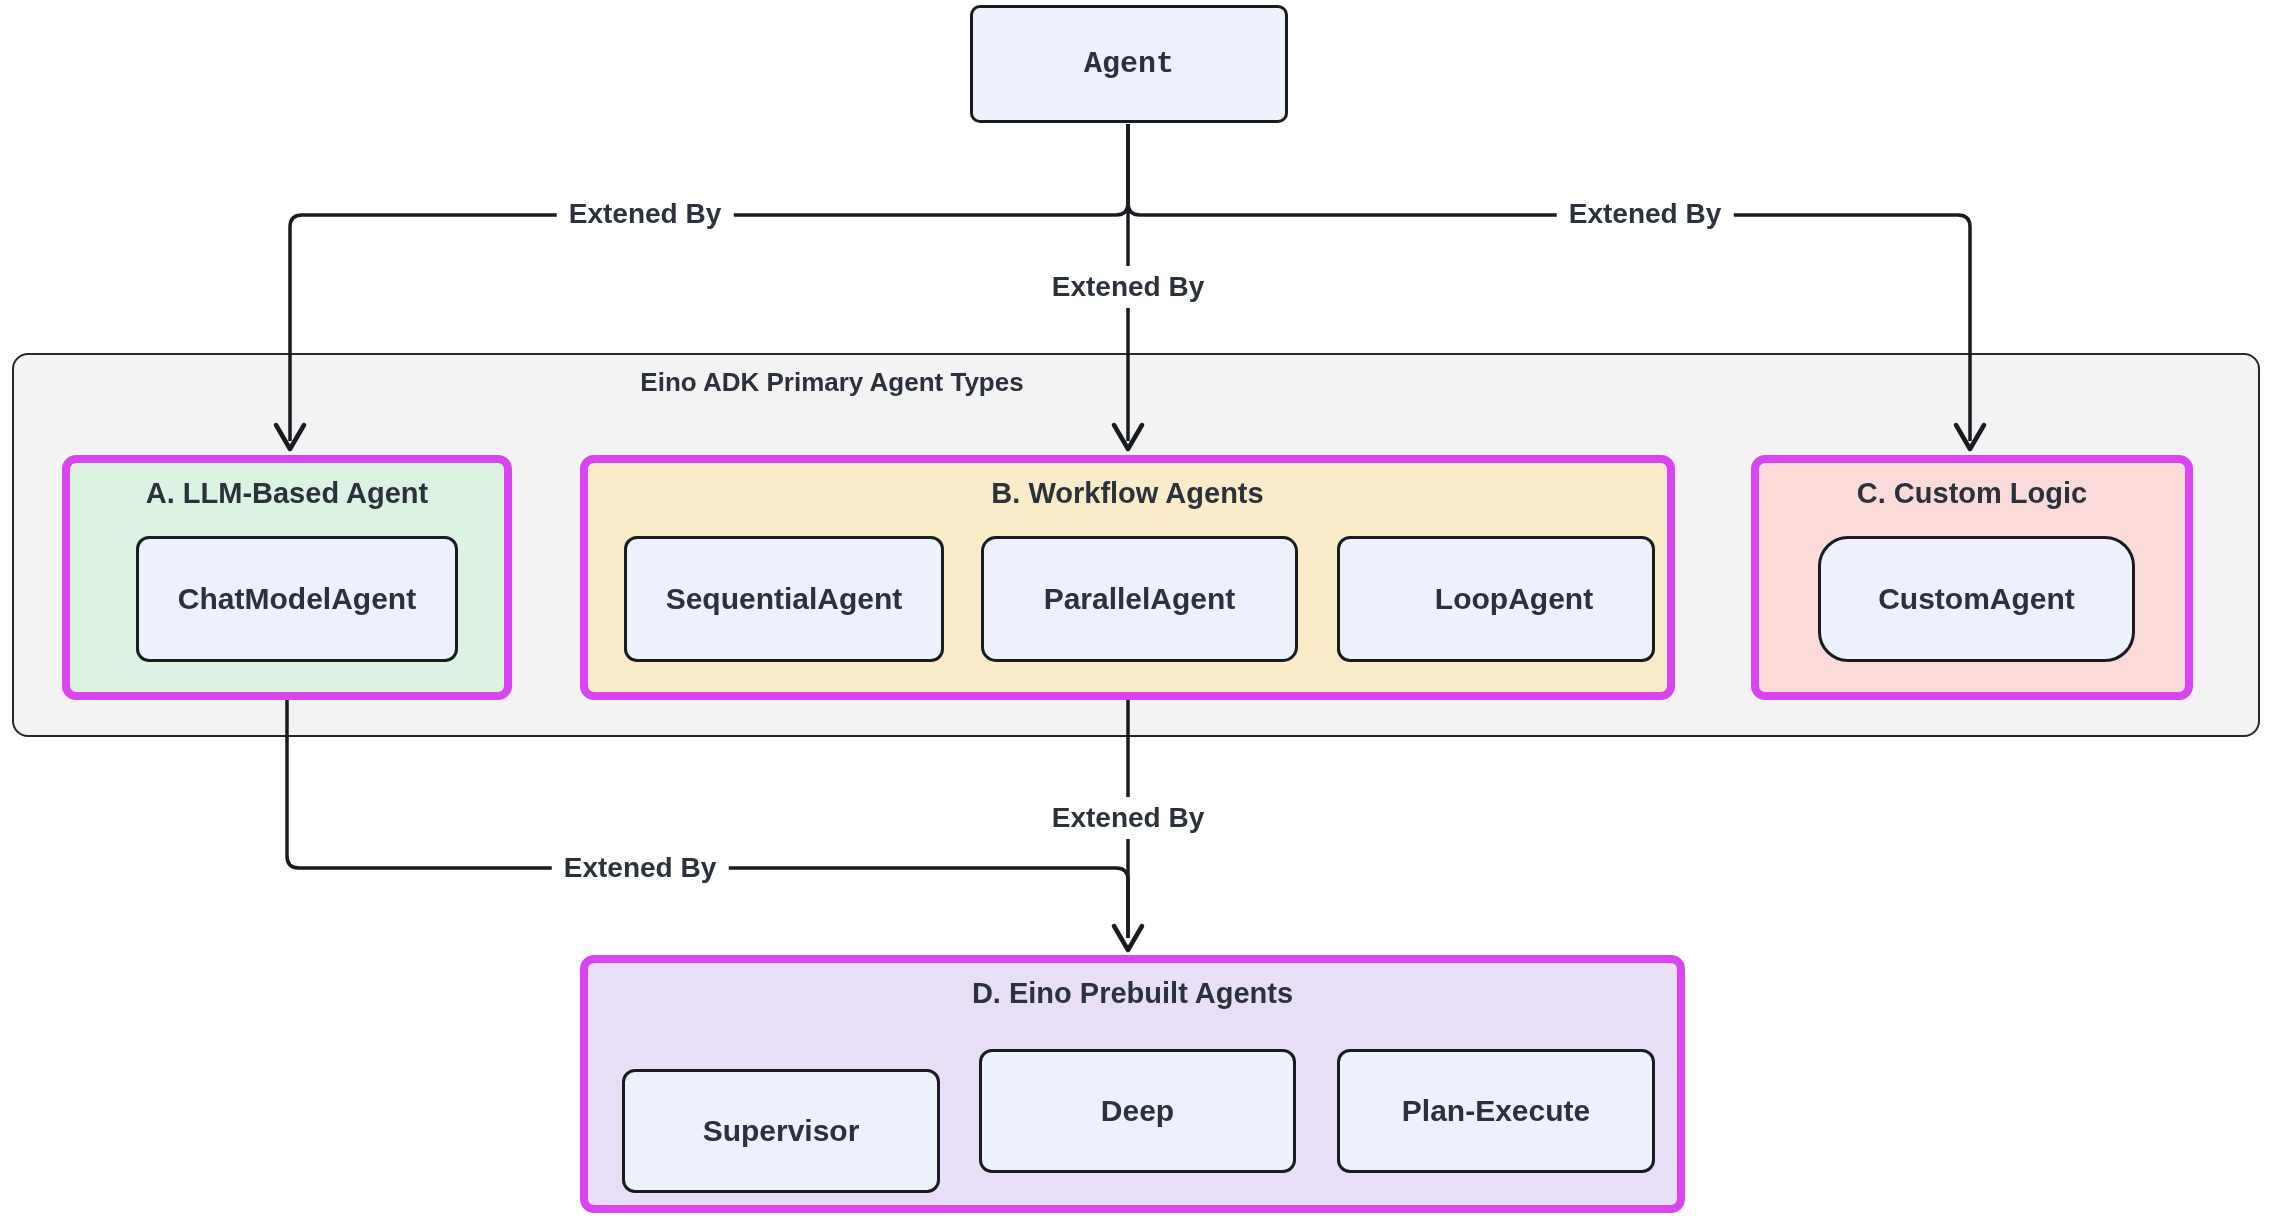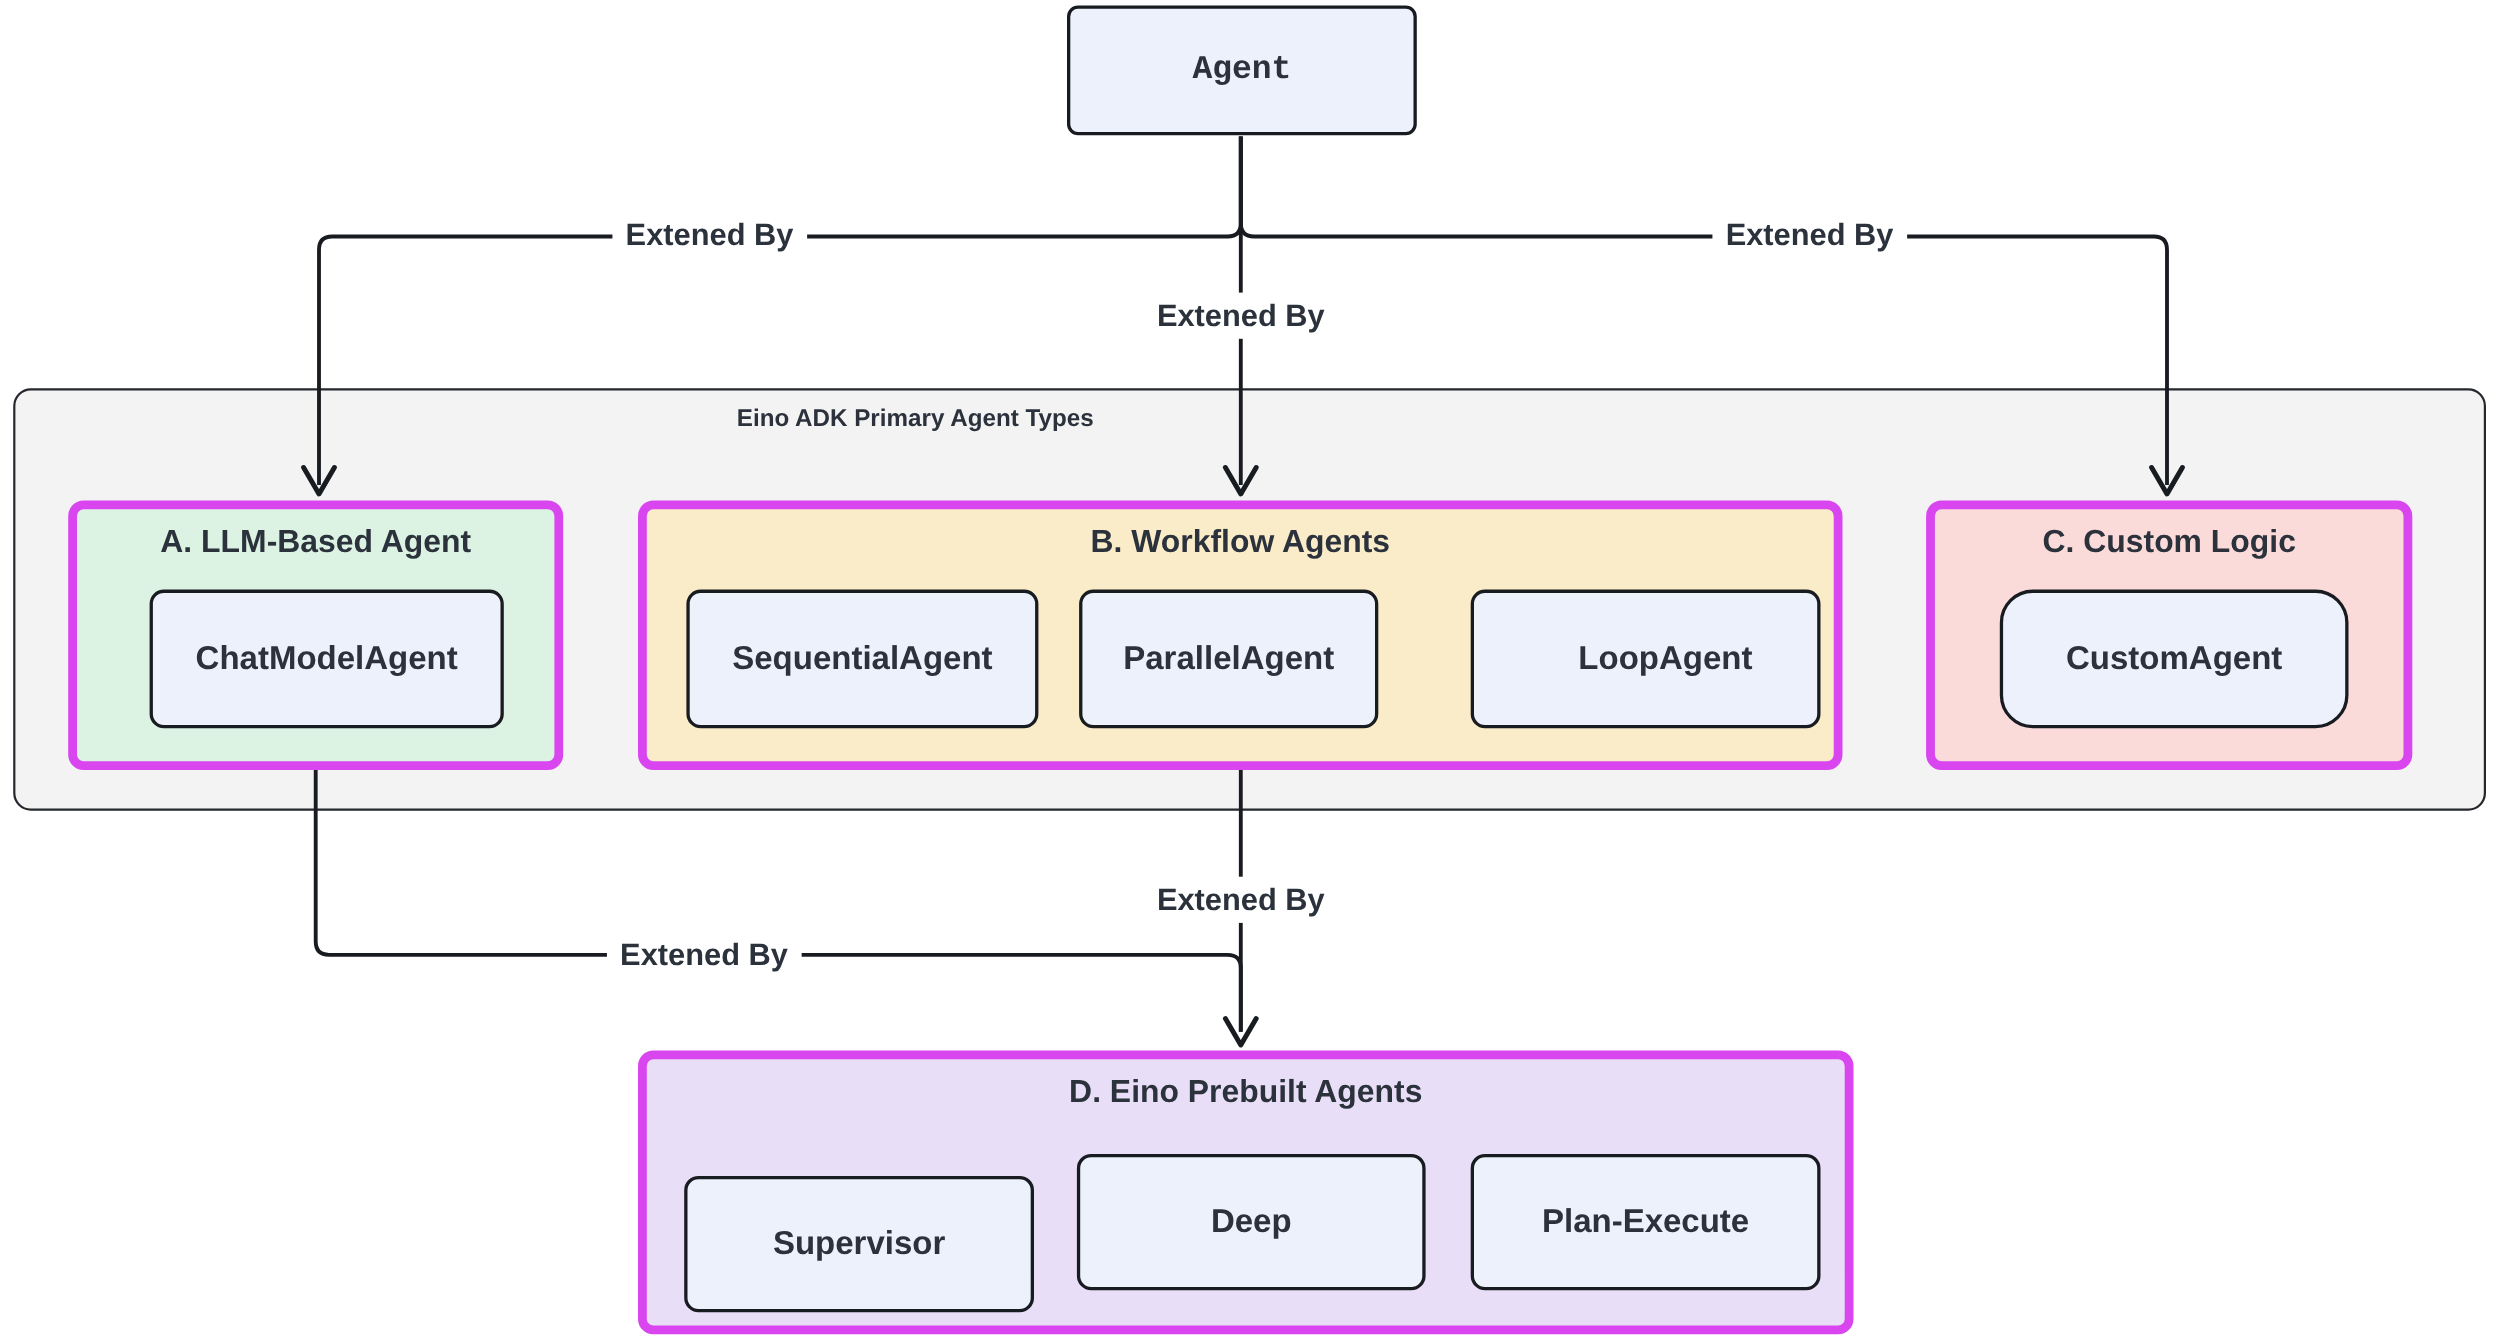--- a/index.html
+++ b/index.html
@@ -21,21 +21,21 @@
   #cluster {
     position: absolute; z-index: 1;
     left: 12px; top: 353px; width: 2248px; height: 384px;
     background: #f3f3f4;
     border: 2px solid #24272c;
     border-radius: 16px;
   }
   #cluster-title {
     position: absolute; z-index: 3;
     left: 832px; top: 367px; transform: translateX(-50%);
-    font-size: 22px; font-weight: 700; white-space: nowrap;
+    font-size: 26px; font-weight: 700; white-space: nowrap;
   }
   
   .group {
     position: absolute; z-index: 3;
     top: 455px; height: 245px;
     border: 8px solid #d946ef;
     border-radius: 14px;
   }
   #group-a { left: 62px;   width: 450px;  background: #dcf3e3; }
   #group-b { left: 580px;  width: 1095px; background: #faecc9; }
@@ -52,21 +52,21 @@
     background: #edf1fb;
     border: 3.5px solid #181b20;
     border-radius: 13px;
     display: flex; align-items: center; justify-content: center;
     font-size: 30px; font-weight: 700; white-space: nowrap;
   }
   #node-agent { position: absolute; z-index: 3; left: 970px; top: 5px; width: 318px; height: 118px; border-radius: 10px; font-family: Liberation Mono, monospace; }
   .inner-node { top: 73px; height: 126px; }
   #node-chatmodelagent  { left: 66px;  width: 322px; }
   #node-sequentialagent { left: 36px;  width: 320px; }
-  #node-parallelagent   { left: 393px; width: 272px; }
+  #node-parallelagent   { left: 393px; width: 317px; border-radius: 15px; }
   #node-loopagent       { left: 749px; width: 318px; padding-left: 36px; }
   #node-customagent     { left: 59px;  width: 317px; border-radius: 30px; }
   .prebuilt-node { top: 86px; height: 124px; }
   #node-supervisor   { left: 34px;  width: 318px; margin-top: 20px; }
   #node-deep         { left: 391px; width: 317px; }
   #node-plan-execute { left: 749px; width: 318px; }
   
   .edge-label {
     position: absolute; z-index: 4;
     transform: translate(-50%, -50%);

